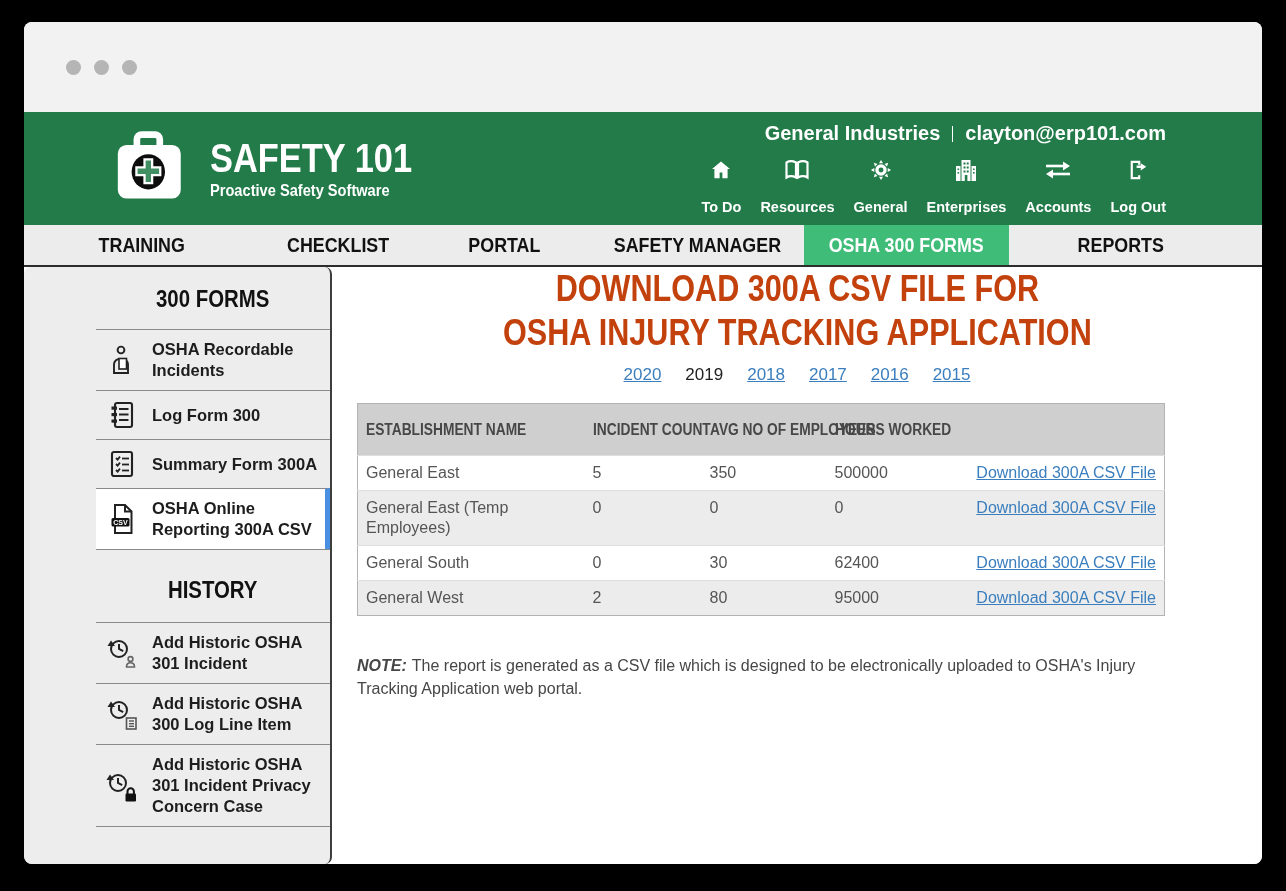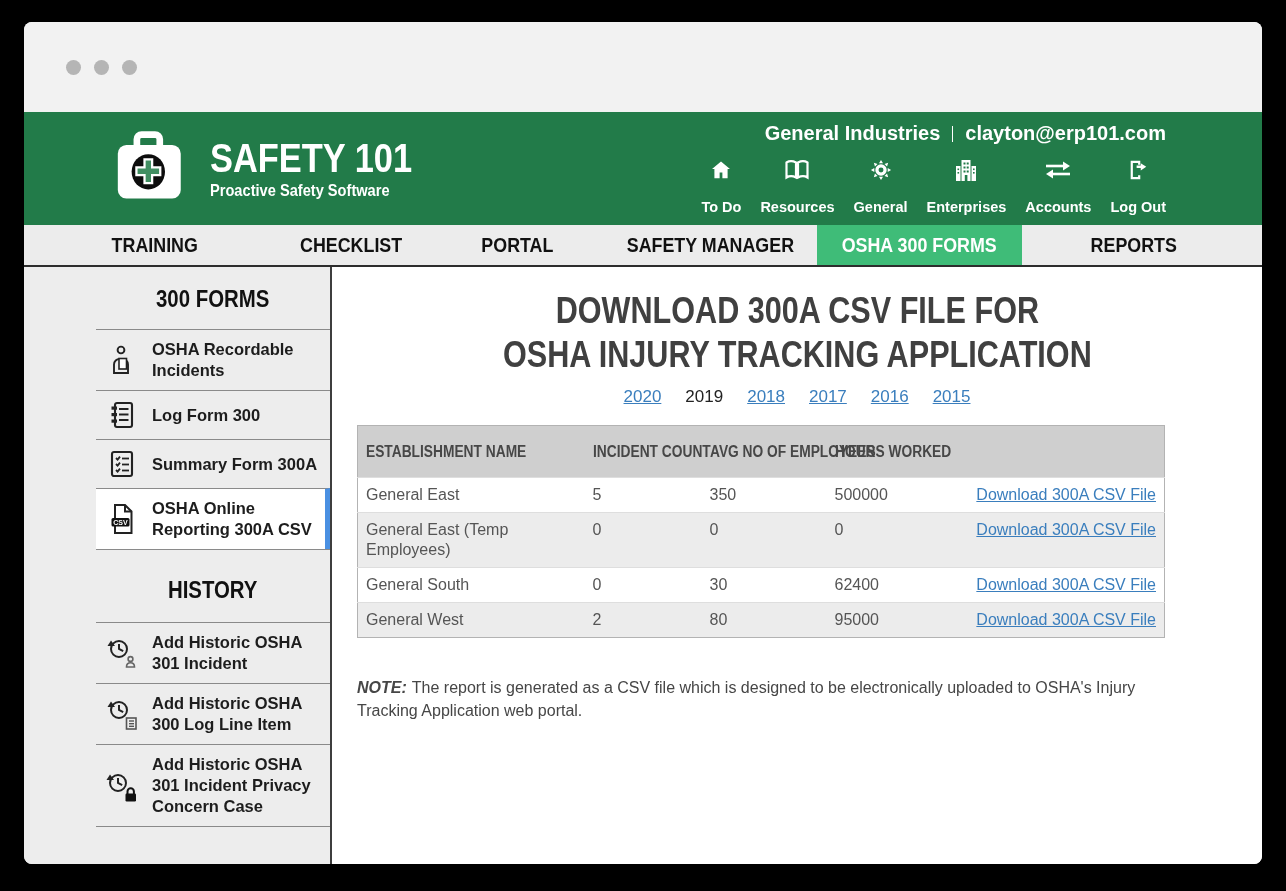--- a/index.html
+++ b/index.html
@@ -32,43 +32,43 @@
   .navrow { display:flex; gap:19px; }
   .navitem { display:flex; flex-direction:column; align-items:center; gap:18px;
              color:#fff; font-size:14.5px; font-weight:bold; cursor:pointer; }
   .navitem svg { display:block; }
 
   
   .tabbar { height:42px; background:#ececec; border-bottom:2px solid #2d2d2d;
             display:flex; flex:0 0 auto; }
   .tab { display:flex; align-items:center; justify-content:center;
          font-size:21px; font-weight:bold; color:#111; cursor:pointer; }
-  .tab:nth-child(1){ width:235px;margin-left:13px; } .tab:nth-child(2){ width:159px; }
+  .tab:nth-child(1){ width:235px; } .tab:nth-child(2){ width:159px; }
   .tab:nth-child(3){ width:172px; } .tab:nth-child(4){ width:214px; }
   .tab:nth-child(5){ width:205px; } .tab:nth-child(6){ width:223px; }
   .tab.active { background:#3fbc78; color:#fff; }
 
   
   .content { flex:1; display:flex; min-height:0; }
-  .sidebar { width:308px; background:#ededed; border-right:2px solid #3d3d3d; }
+  .sidebar { width:308px; background:#ededed; border-right:2px solid #3d3d3d;border-radius:7px; }
   .menu { margin-left:72px; }
   .menu-heading { text-align:center; font-size:24px; font-weight:bold; color:#111;
                   padding:18px 0 16px 0; }
   .menu-heading.history { padding:26px 0 18px 0; }
   .menu-section { border-bottom:1px solid #8a8a8a; }
   .menu-item { border-top:1px solid #8a8a8a; display:flex; align-items:center;
                padding:9px 6px 9px 6px; cursor:pointer; }
   .menu-item.selected { background:#fff; border-right:5px solid #4a90e2; }
   .mi-icon { flex:0 0 40px; display:flex; justify-content:center; }
   .mi-label { margin-left:10px; font-size:16.5px; font-weight:bold; color:#1d1d1d;
               line-height:21px; }
 
   .main { flex:1; background:#fff; overflow:hidden; }
-  .page-title { text-align:center; margin-top:22px; font-size:36px; font-weight:bold;
-                color:#404040; line-height:44px; }
+  .page-title { text-align:center; font-size:36px; font-weight:bold;
+                color:#c2410c; line-height:44px; }
   .years { display:flex; justify-content:center; align-items:center; gap:24px;
            margin-top:10px; font-size:17px; }
   .year { color:#3a7ebd; text-decoration:underline; cursor:pointer; }
   .year.current { color:#222; text-decoration:none; cursor:default; }
 
   table.data { border-collapse:collapse; margin:18px 0 0 25px; width:807px;
                table-layout:fixed; border:1px solid #b3b3b3; }
   table.data col.c1{ width:227px; } table.data col.c2{ width:117px; }
   table.data col.c3{ width:125px; } table.data col.c4{ width:135px; }
   table.data col.c5{ width:203px; }

